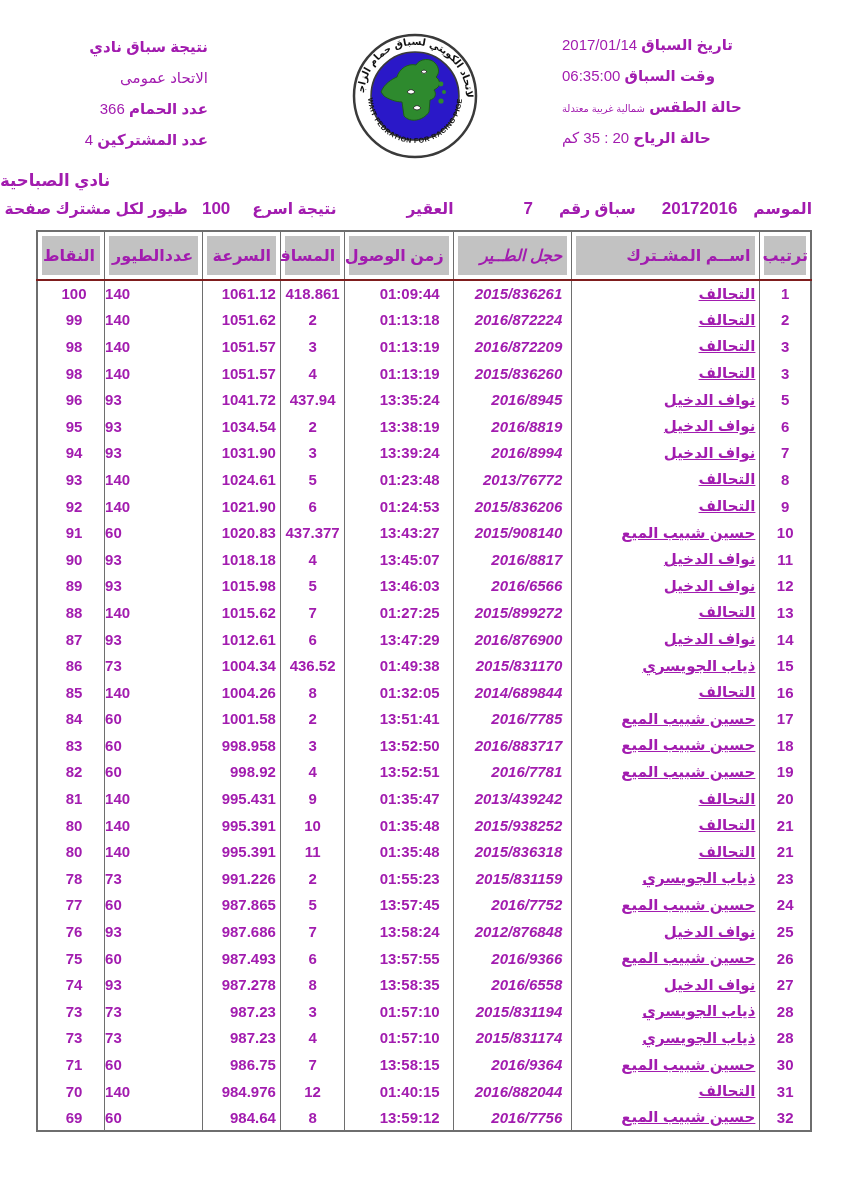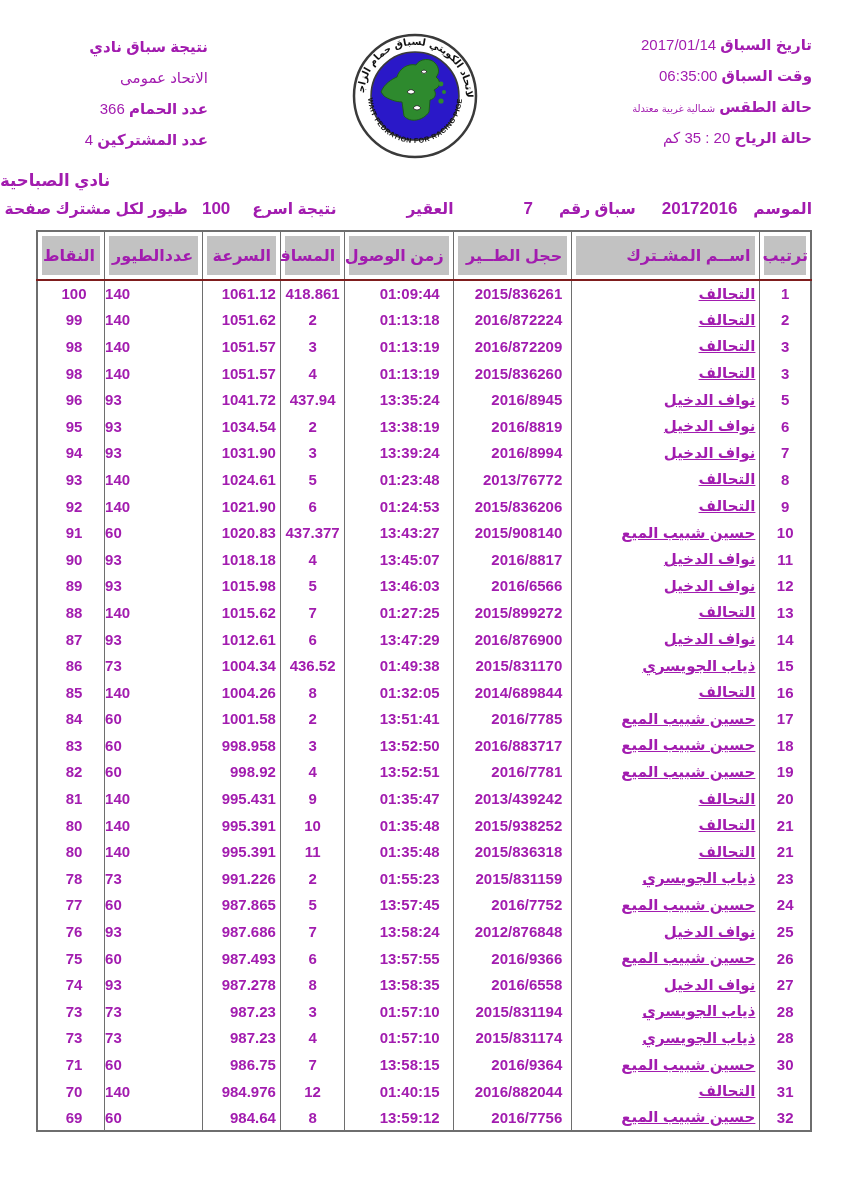--- a/index.html
+++ b/index.html
@@ -12,21 +12,21 @@
   
   .club-info {
     position:absolute; left:40px; top:38px; width:168px;
     direction:rtl; text-align:right;
   }
   .club-info .line { margin-bottom:13px; font-size:15px; white-space:nowrap; }
   .club-info .b { font-weight:bold; }
   
   .race-info {
     position:absolute; right:36px; top:36px; width:250px;
-    direction:rtl; text-align:right;
+    direction:rtl; text-align:left;
   }
   .race-info .line { margin-bottom:13px; font-size:15px; white-space:nowrap; }
   .race-info .lbl { font-weight:bold; }
   .race-info .val { font-weight:normal; }
   .race-info .small { font-size:10px; }
   
   .logo { position:absolute; left:351px; top:32px; width:128px; height:128px; }
   
   .club-name {
     position:absolute; top:171px; left:0; width:100%;
@@ -57,21 +57,21 @@
     text-align:right; padding:0 9px 0 2px;
     border-bottom:2px solid #7f1d1d;
   }
   .results thead th.c0 { text-align:center; padding:0; }
   .results tbody td {
     height:26.6px; font-weight:bold; font-size:15px; vertical-align:middle;
   }
   .c0 { width:50px;  text-align:center; }
   .c1 { width:184px; text-align:right; }
   tbody .c1 { font-size:13px; padding-right:4px;text-decoration:underline; }
-  .c2 { width:116px; }
+  .c2 { width:116px;font-style:italic; }
   tbody .c2 { text-align:right; padding-right:9px; }
   .c3 { width:106px; }
   tbody .c3 { text-align:right; padding-right:13px; }
   .c4 { width:63px;margin-left:40px; }
   tbody .c4 { text-align:center; }
   .c5 { width:76px; }
   tbody .c5 { text-align:right; padding-right:4px; }
   .c6 { width:96px; }
   tbody .c6 { text-align:left; }
   .c7 { width:66px; text-align:center; }

